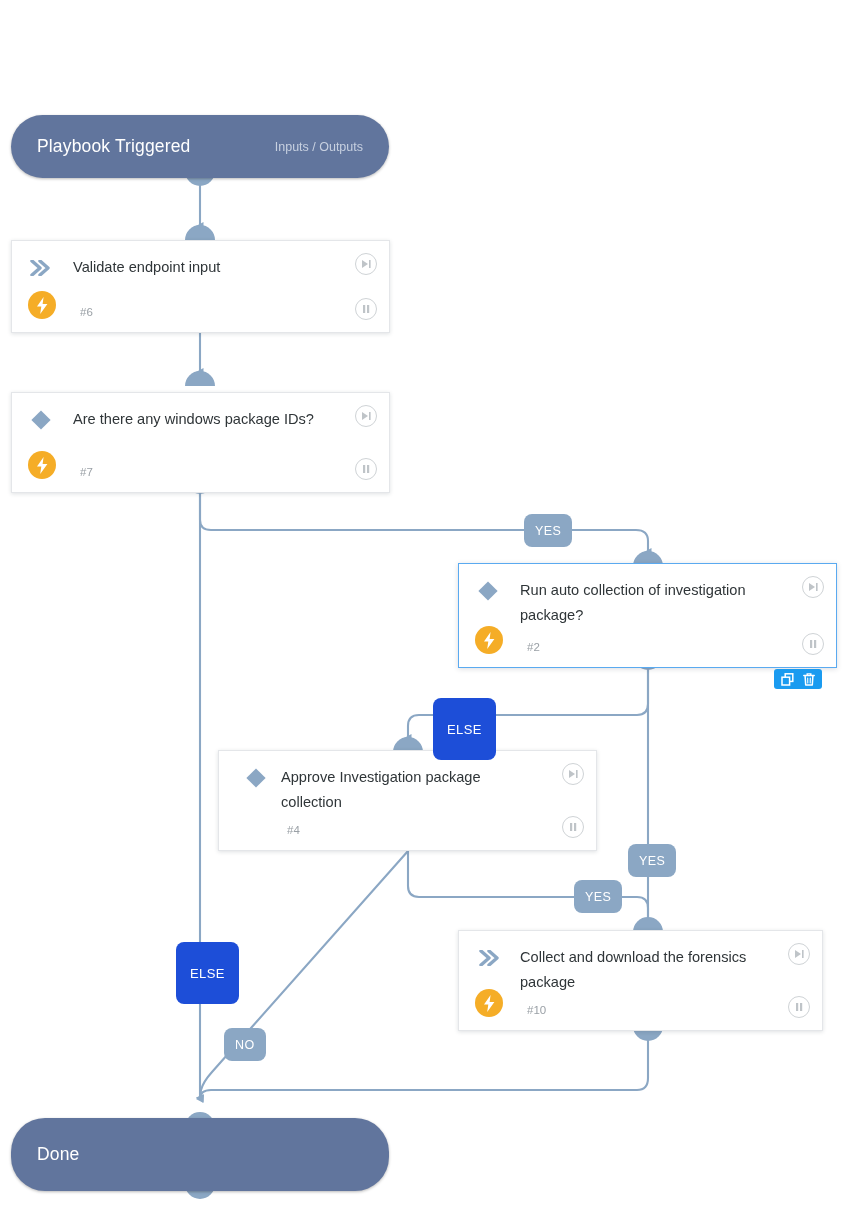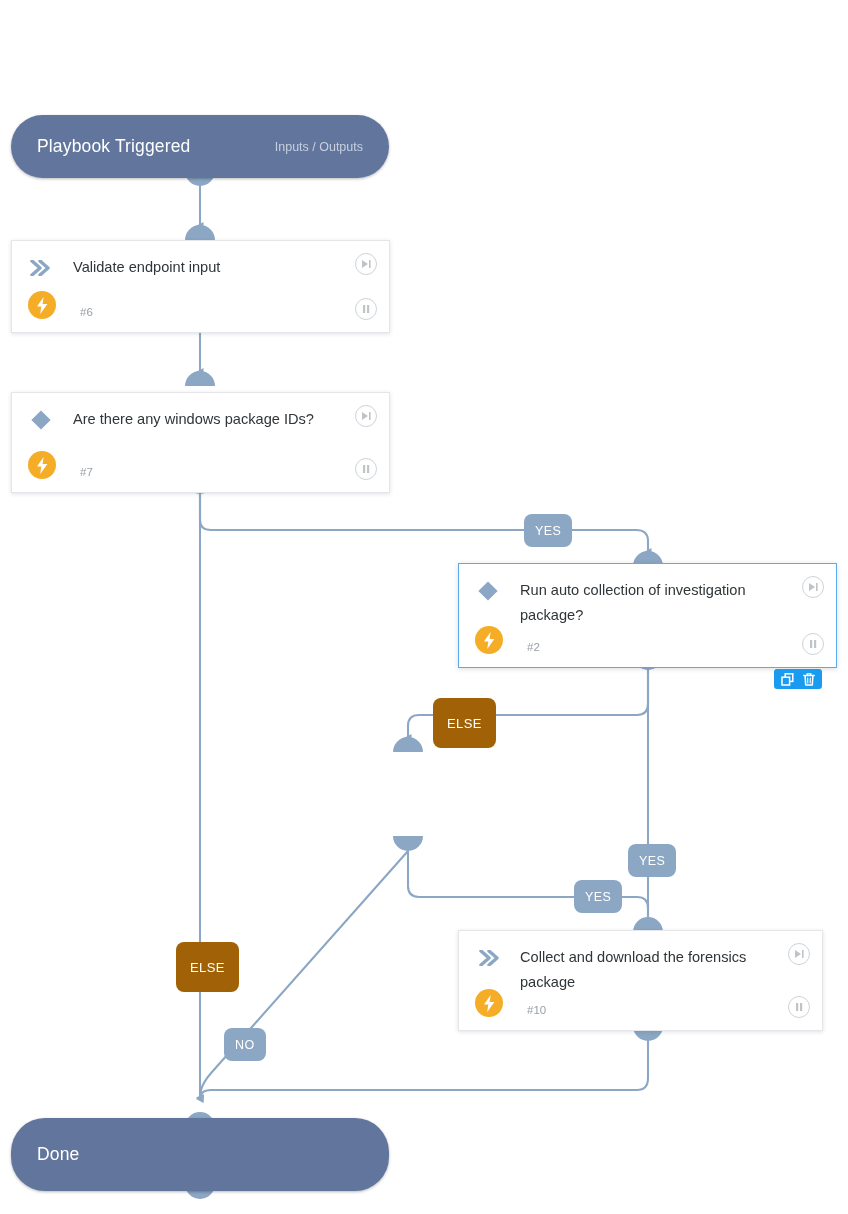--- a/index.html
+++ b/index.html
@@ -146,23 +146,23 @@
     letter-spacing: 0.4px;
     z-index: 7;
   }
   .elabel.cond {
     background: #8ba7c4;
     height: 33px;
     padding: 0 11px;
     text-align: center;
   }
   .elabel.els {
-    background: #a16207;
+    background: #1d4ed8;
     height: 34px;
-    padding: 8px 14px;
+    padding: 14px 14px;
     font-size: 13px;
   }
 
   
   .sel-toolbar {
     position: absolute;
     background: #1a9bf0;
     border-radius: 3px;
     height: 20px;
     display: flex;
@@ -324,20 +324,41 @@
     <span class="tb-icon">
       <svg width="12" height="13" viewBox="0 0 12 13">
         <path d="M0.8,2.4 L11.2,2.4" stroke="#ffffff" stroke-width="1.5" stroke-linecap="round"></path>
         <path d="M4.2,2.2 L4.2,0.9 L7.8,0.9 L7.8,2.2" fill="none" stroke="#ffffff" stroke-width="1.4"></path>
         <path d="M2.1,2.9 L2.7,12 L9.3,12 L9.9,2.9" fill="none" stroke="#ffffff" stroke-width="1.5" stroke-linejoin="round"></path>
         <path d="M4.7,5 L4.8,10 M7.3,5 L7.2,10" stroke="#ffffff" stroke-width="1.1" stroke-linecap="round"></path>
       </svg>
     </span>
   </div>
 
+  <div class="card" style="left:218px; top:750px; width:379px; height:101px;">
+    <span class="c-icon" style="left:20px;">
+      <svg width="26" height="26" viewBox="0 0 26 26">
+        <rect x="6.2" y="6.2" width="13.6" height="13.6" transform="rotate(45 13 13)" fill="#8ba7c4"></rect>
+      </svg>
+    </span>
+    <div class="c-title" style="left:62px;">Approve Investigation package collection</div>
+    <div class="c-num">#4</div>
+    <span class="c-ctrl step">
+      <svg width="11" height="10" viewBox="0 0 11 10">
+        <path d="M1,1 L7,5 L1,9 Z" fill="#bfc4c8"></path>
+        <rect x="8" y="1" width="1.6" height="8" fill="#bfc4c8"></rect>
+      </svg>
+    </span>
+    <span class="c-ctrl pause">
+      <svg width="10" height="10" viewBox="0 0 10 10">
+        <rect x="2" y="1" width="2.2" height="8" fill="#bfc4c8"></rect>
+        <rect x="6" y="1" width="2.2" height="8" fill="#bfc4c8"></rect>
+      </svg>
+    </span>
+  </div>
 
   <div class="card" style="left:458px; top:930px; width:365px; height:101px;">
     <span class="c-icon" style="left:14px;">
       <svg width="22" height="16" viewBox="0 0 22 16">
         <path d="M2,1 L10,8 L2,15" fill="none" stroke="#8ba7c4" stroke-width="3.4" stroke-linecap="round" stroke-linejoin="round"></path>
         <path d="M10,1 L18,8 L10,15" fill="none" stroke="#8ba7c4" stroke-width="3.4" stroke-linecap="round" stroke-linejoin="round"></path>
       </svg>
     </span>
     <span class="c-badge">
       <svg width="13" height="17" viewBox="0 0 13 17">

